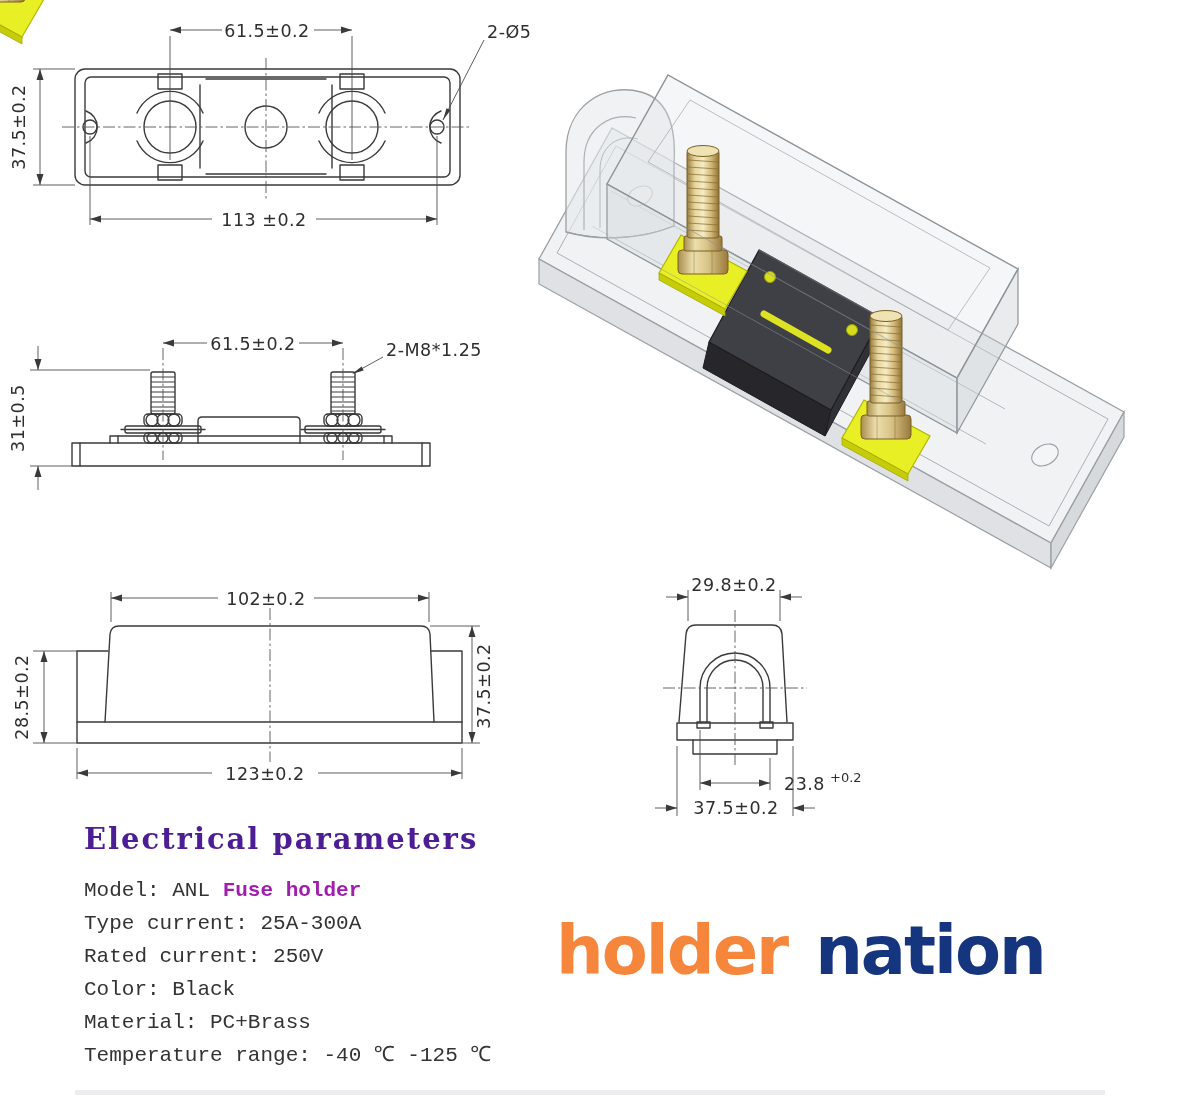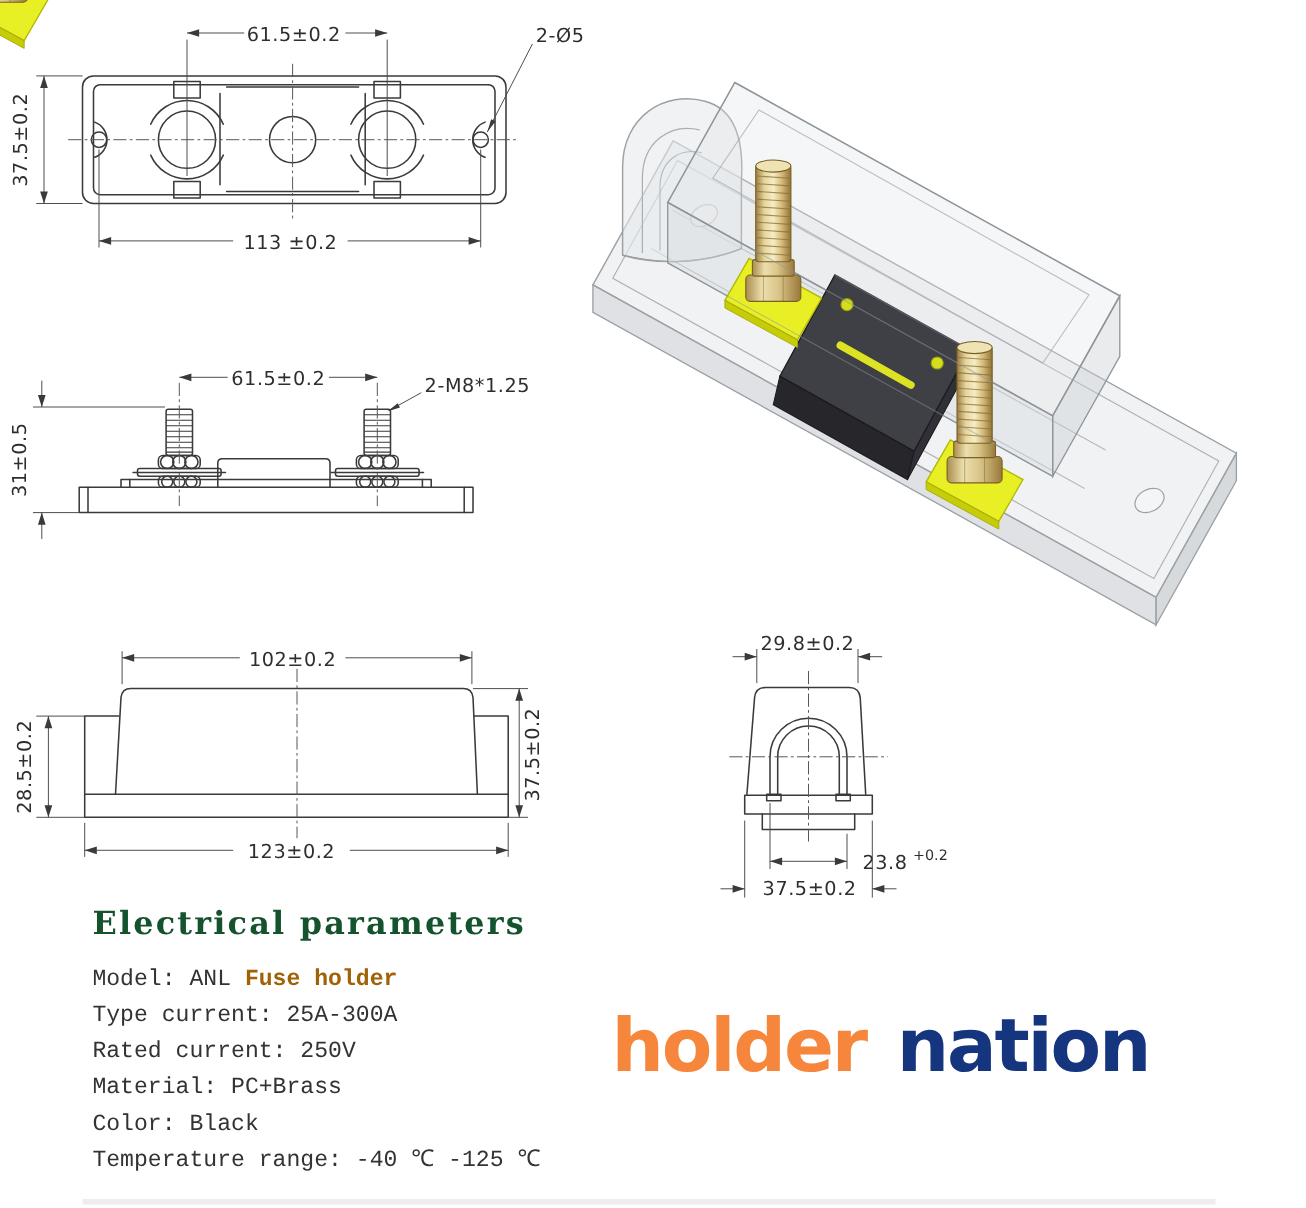--- a/index.html
+++ b/index.html
@@ -9,24 +9,24 @@
   .ln{stroke:#3a3a3a;stroke-width:1.4;fill:none;stroke-linejoin:round;stroke-linecap:round;}
   .thin{stroke:#4c4c4c;stroke-width:0.9;fill:none;}
   .cl{stroke:#565656;stroke-width:0.9;fill:none;stroke-dasharray:12 3 2.5 3;}
   .arr{fill:#3a3a3a;stroke:none;}
   .dim{font-family:"DejaVu Sans",sans-serif;font-size:17.5px;fill:#2e2e2e;letter-spacing:0.5px;}
   .dimsup{font-family:"DejaVu Sans",sans-serif;font-size:13px;fill:#2e2e2e;}
   .thread{stroke:#3a3a3a;stroke-width:1;fill:none;}
   
   #specs{position:absolute;left:84px;top:822px;width:470px;}
   #spec-heading{font-family:"DejaVu Serif","Liberation Serif",serif;font-weight:bold;
-                font-size:29px;color:#14532d;letter-spacing:2px;margin-bottom:18px;}
+                font-size:29px;color:#4c1d95;letter-spacing:2px;margin-bottom:18px;}
   .spec-line{font-family:"Liberation Mono","DejaVu Sans Mono",monospace;font-size:21px;
              color:#333333;letter-spacing:0px;line-height:33px;white-space:nowrap;}
-  .spec-line .b{font-weight:bold;color:#a16207;}
+  .spec-line .b{font-weight:bold;color:#a21caf;}
   
   #logo{position:absolute;left:556px;top:912px;font-family:"DejaVu Sans",sans-serif;
         font-weight:bold;font-size:67px;letter-spacing:-2px;white-space:nowrap;}
   #bottom-strip{position:absolute;left:75px;top:1090px;width:1030px;height:5px;background:#ededef;}
 </style>
 </head>
 <body>
 
 <div id="page">
 
@@ -337,22 +337,22 @@
 
     <polygon points="668,75 1018,269 957,378 607,184" fill="none" stroke="#8f969b" stroke-width="1.1" opacity="0.55"></polygon>
     <line x1="607" y1="239" x2="957" y2="433" stroke="#8f969b" stroke-width="1" opacity="0.5"></line>
   </svg>
 
   <div id="specs">
     <div id="spec-heading">Electrical parameters</div>
     <div class="spec-line"><span>Model: ANL </span><span class="b">Fuse holder</span></div>
     <div class="spec-line"><span>Type current: 25A-300A</span><span class="b"></span></div>
     <div class="spec-line"><span>Rated current: 250V</span><span class="b"></span></div>
+    <div class="spec-line"><span>Color: Black</span><span class="b"></span></div>
     <div class="spec-line"><span>Material: PC+Brass</span><span class="b"></span></div>
-    <div class="spec-line"><span>Color: Black</span><span class="b"></span></div>
     <div class="spec-line"><span>Temperature range: -40 ℃ -125 ℃</span><span class="b"></span></div>
   </div>
 
   <div id="logo">
     <span id="logo-windy" style="color: rgb(245, 134, 59);">holder</span><span id="logo-nation" style="color: rgb(21, 54, 126); margin-left: 28px;">nation</span>
   </div>
 
   <div id="bottom-strip"></div>
 </div>
 

